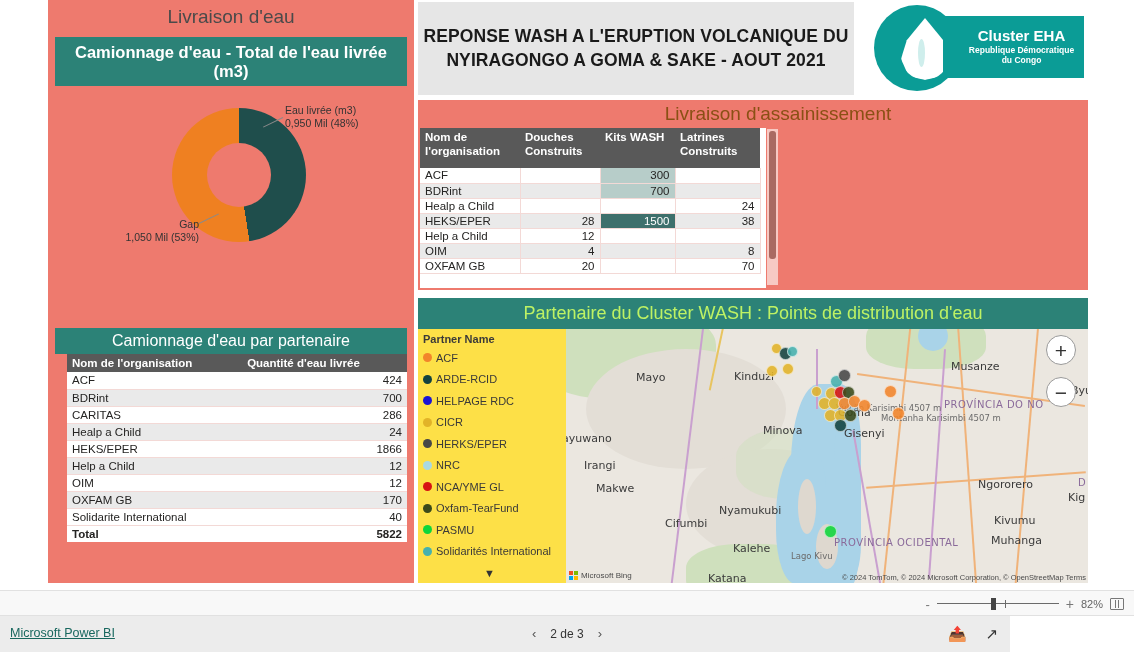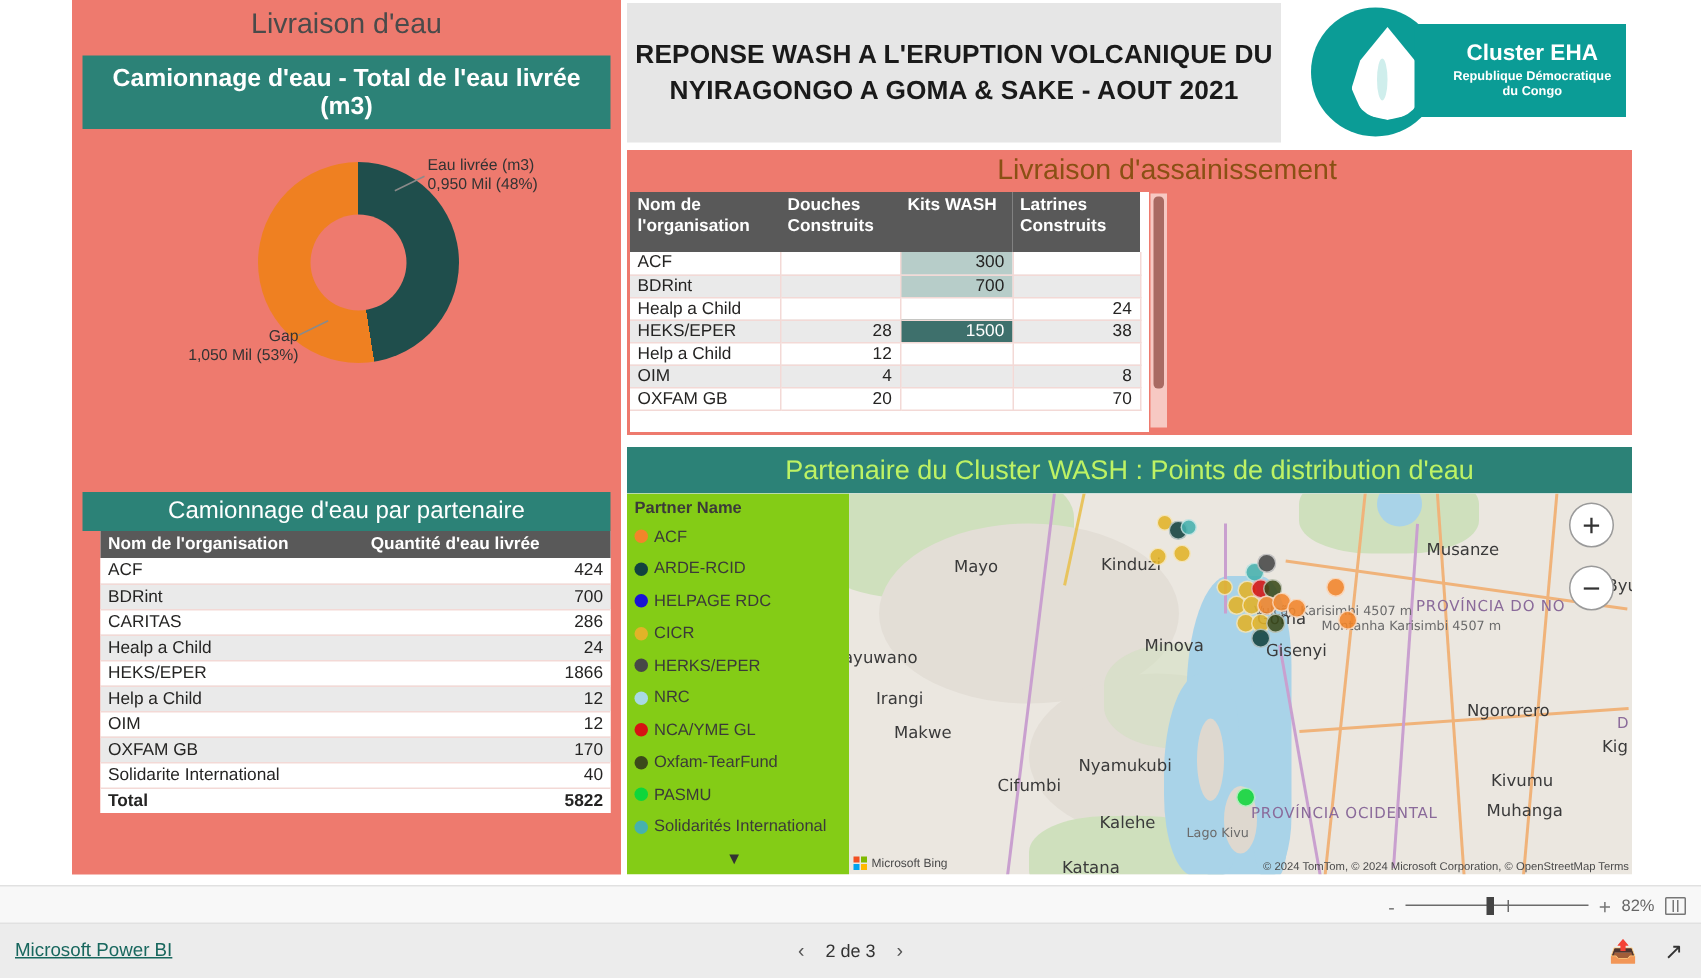--- a/index.html
+++ b/index.html
@@ -202,21 +202,21 @@
     background: #2c8277; color: #bef264;
     font-size: 18px; display: flex; align-items: center; justify-content: center;
   }
   #map-panel {
     position: absolute; left: 418px; top: 329px;
     width: 670px; height: 254px;
     background: #ffffff; overflow: hidden;
   }
   #map-legend {
     position: absolute; left: 0; top: 0;
-    width: 148px; height: 254px; background: #84cc16;
+    width: 148px; height: 254px; background: #fde047;
     padding: 4px 0 0 5px;
   }
   #map-legend-title { font-size: 11px; font-weight: bold; color: #3b3a39; margin-bottom: 2px; }
   .legend-row { display: flex; align-items: center; gap: 4px; height: 21.5px; font-size: 11px; color: #3b3a39; }
   .legend-row .legend-dot { width: 9px; height: 9px; flex: 0 0 9px; }
   #legend-chevron {
     position: absolute; left: 66px; bottom: 4px;
     font-size: 11px; color: #333;
   }
 
@@ -274,21 +274,21 @@
   }
   #zoom-fit-icon::before, #zoom-fit-icon::after {
     content: ""; position: absolute; top: 1px; width: 3px; height: 8px;
     background: #f8f8f8;
   }
   #zoom-fit-icon::before { left: 1px; border-right: 1px solid #777; }
   #zoom-fit-icon::after { right: 1px; border-left: 1px solid #777; }
 
   #status-bar {
     position: absolute; left: 0; top: 616px;
-    width: 1134px; height: 36px;
+    width: 1010px; height: 36px;
     background: #ececec;
   }
   #powerbi-link {
     position: absolute; left: 10px; top: 10px;
     font-size: 12.5px; color: #18675e; text-decoration: underline;
   }
   #pager {
     position: absolute; left: 0; top: 10px; width: 1134px;
     display: flex; align-items: center; justify-content: center; gap: 14px;
     font-size: 12px; color: #333;
@@ -574,21 +574,21 @@
           <div class="map-label " style="left: 30px; top: 153px;">Makwe</div>
           <div class="map-label " style="left: 78px; top: 188px; margin-left: 21px;">Cifumbi</div>
           <div class="map-label " style="left: 153px; top: 175px;">Nyamukubi</div>
           <div class="map-label " style="left: 167px; top: 213px;">Kalehe</div>
           <div class="map-label " style="left: 142px; top: 243px;">Katana</div>
           <div class="map-label sm" style="left: 212px; top: 240px;">Idjwi</div>
           <div class="map-label sm" style="left: 225px; top: 178px;">Lago Kivu</div>
           <div class="map-label " style="left: 272px; top: 77px;">Goma</div>
           <div class="map-label " style="left: 278px; top: 98px;">Gisenyi</div>
           <div class="map-label " style="left: 385px; top: 31px;">Musanze</div>
-          <div class="map-label " style="left: 412px; top: 138px;">Ngororero</div>
+          <div class="map-label " style="left: 412px; top: 149px;">Ngororero</div>
           <div class="map-label " style="left: 428px; top: 185px;">Kivumu</div>
           <div class="map-label " style="left: 425px; top: 205px;">Muhanga</div>
           <div class="map-label " style="left: 505px; top: 55px;">Byu</div>
           <div class="map-label " style="left: 502px; top: 162px;">Kig</div>
           <div class="map-label sm" style="left: 270px; top: 30px;">Vulcão Karisimbi 4507 m</div>
           <div class="map-label sm" style="left: 315px; top: 40px;">Montanha Karisimbi 4507 m</div>
           <div class="map-label prov" style="left: 378px; top: 70px;">PROVÍNCIA DO NO</div>
           <div class="map-label prov" style="left: 268px; top: 208px;">PROVÍNCIA OCIDENTAL</div>
           <div class="map-label prov" style="left: 512px; top: 148px;">D</div>
         </div>

